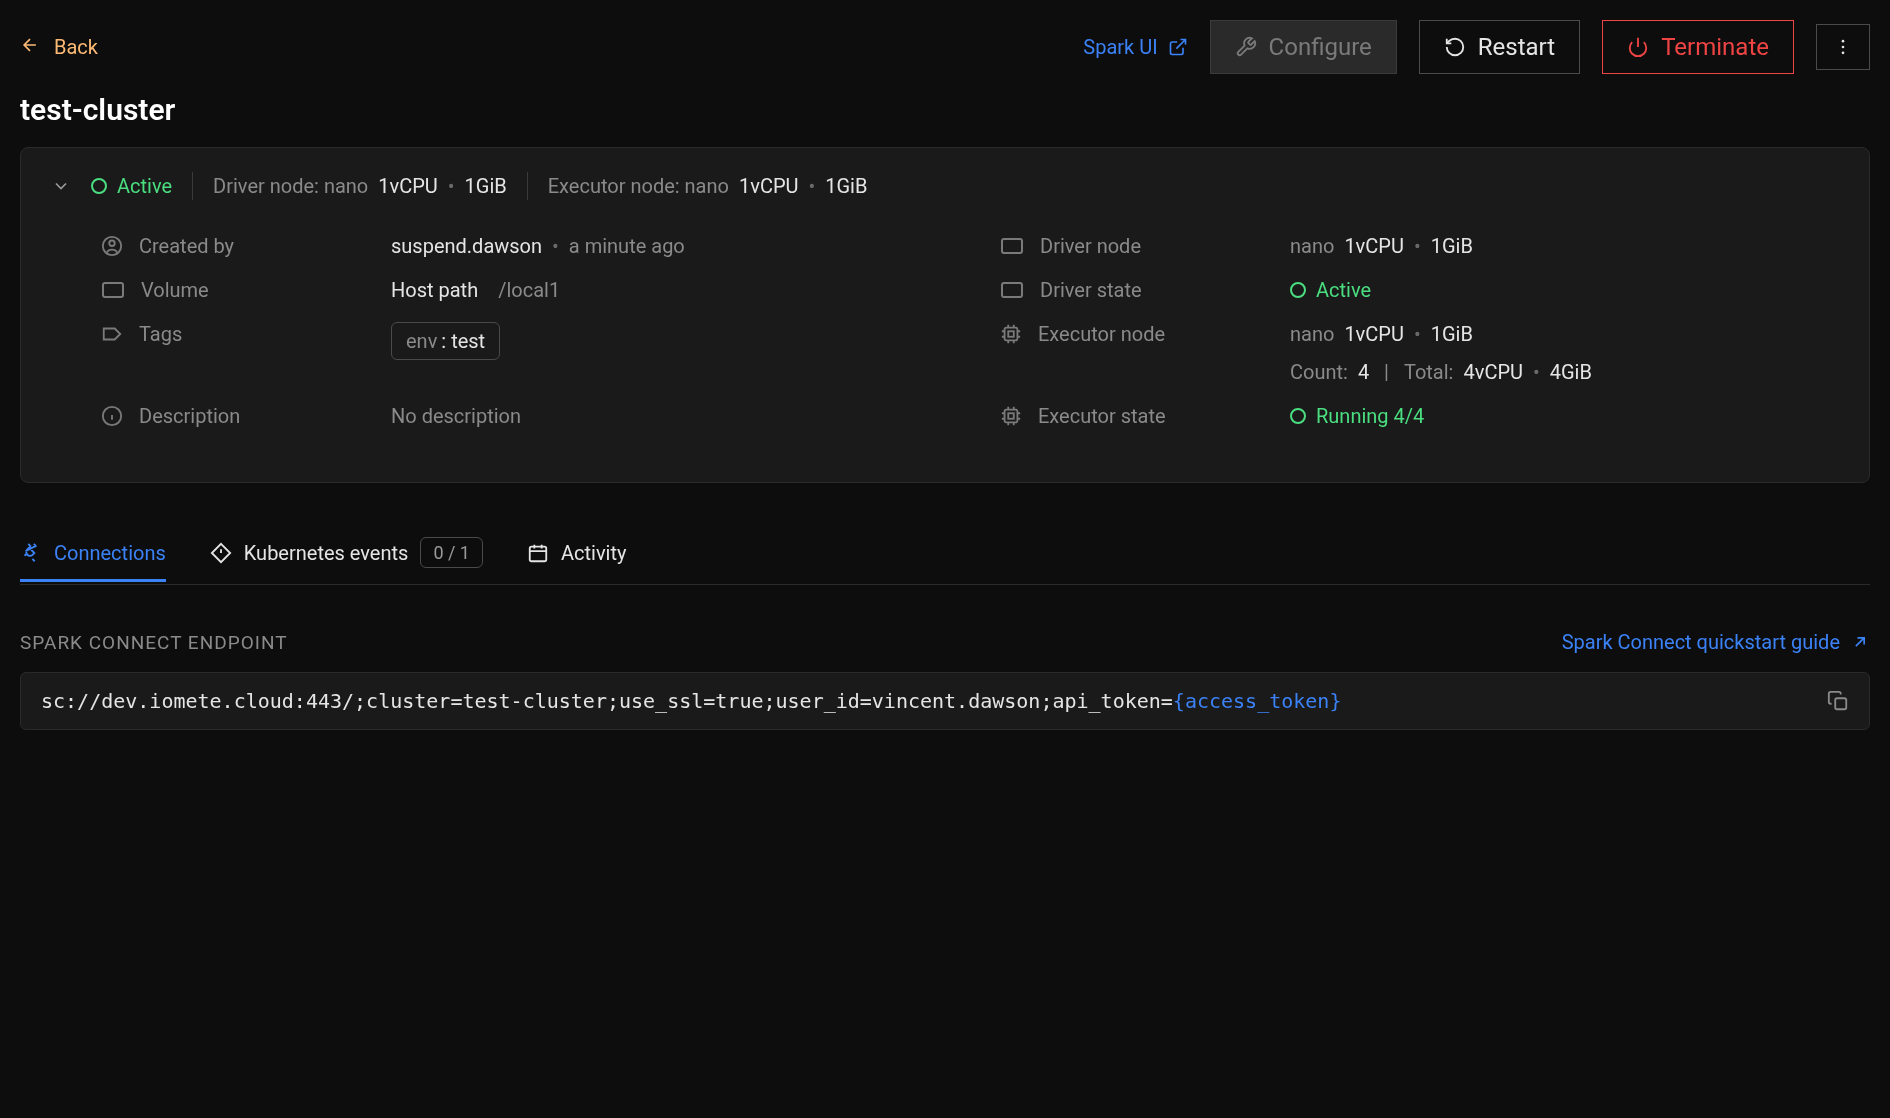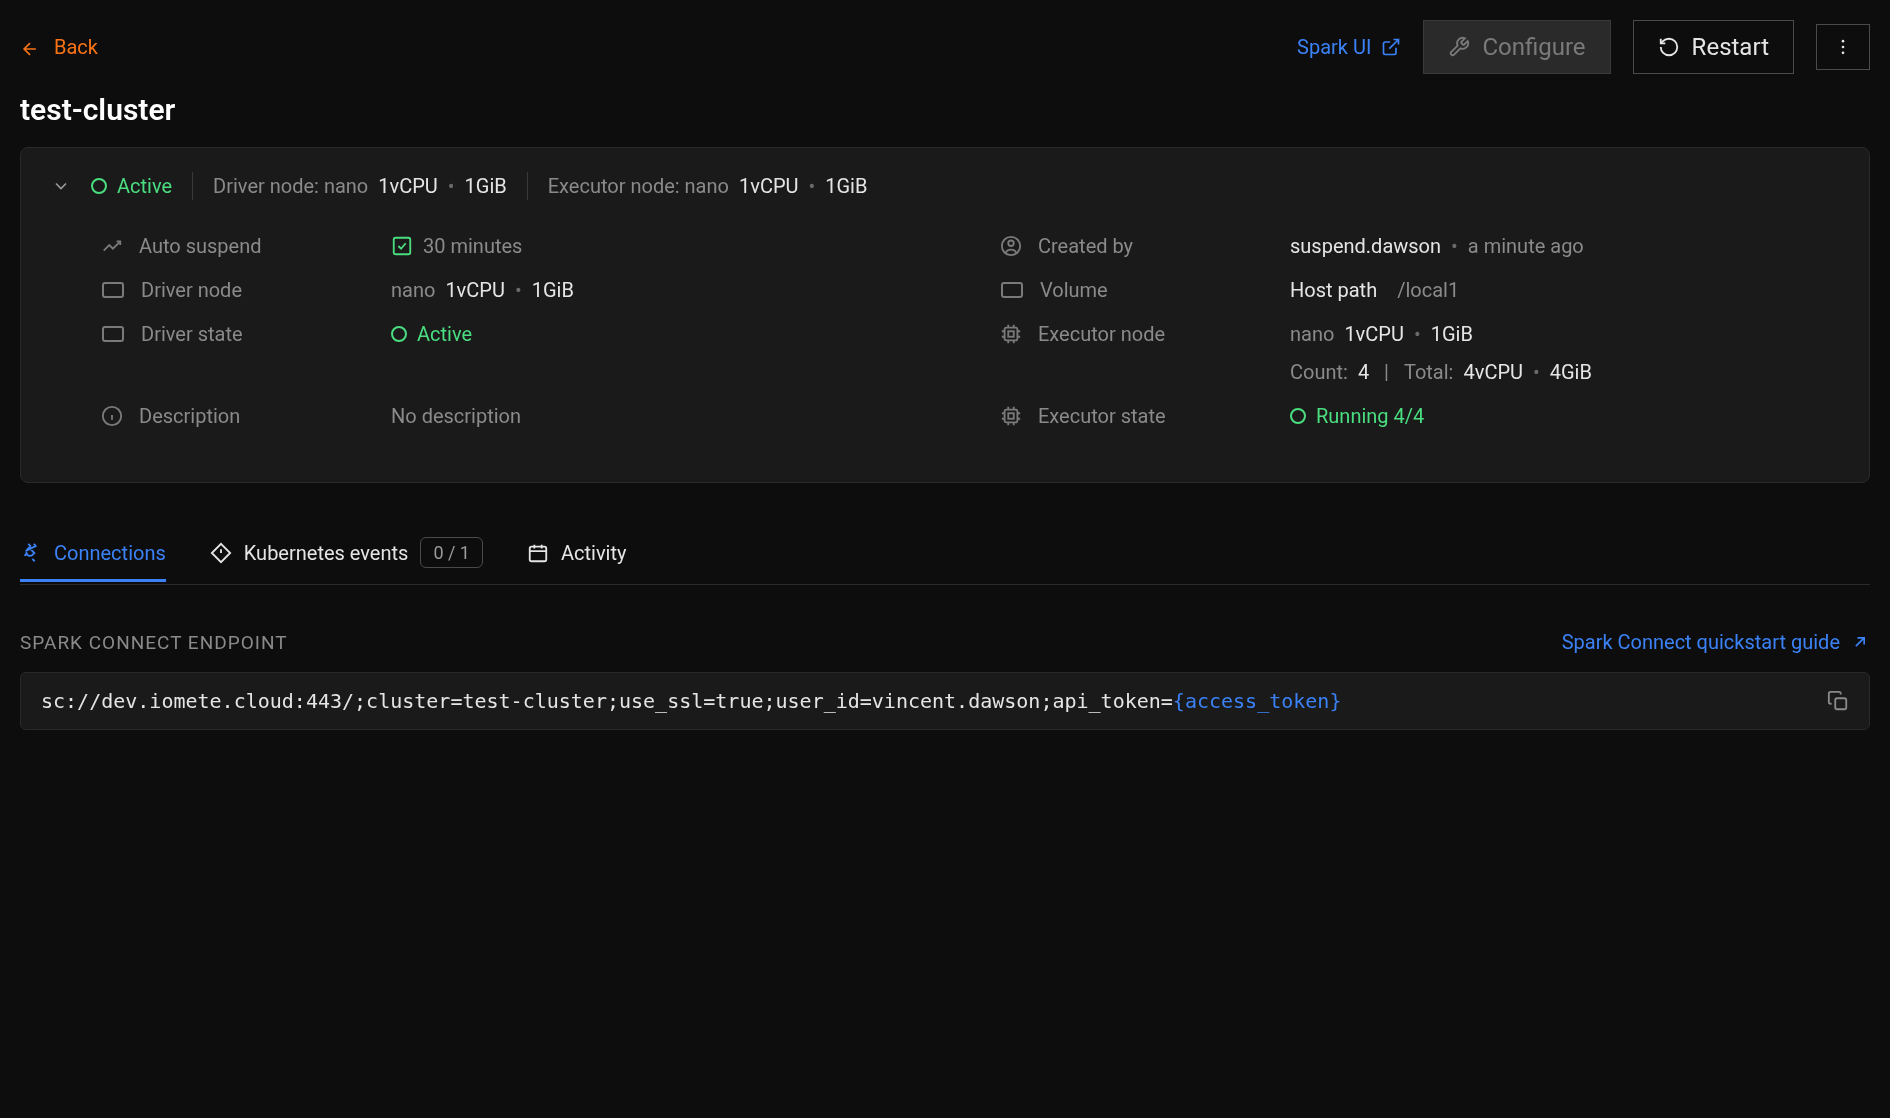--- a/index.html
+++ b/index.html
@@ -12,23 +12,23 @@
     width: 1890px;
   }
   .header {
     display: flex;
     align-items: center;
     justify-content: space-between;
     margin-bottom: 18px;
   }
   .header-left {
     display: flex;
-    align-items: flex-end;
+    align-items: flex-start;
     gap: 14px;
-    color: #f97316;
+    color: #fdba74;
     cursor: pointer;
   }
   .header-right {
     display: flex;
     align-items: center;
     gap: 22px;
   }
   .link-blue {
     color: #3b82f6;
     display: flex;
@@ -217,20 +217,26 @@
         </svg>
       <span>Configure</span>
     </div>
     <div class="btn btn-outline">
       <svg width="22" height="22" viewBox="0 0 24 24" fill="none" stroke="currentColor" stroke-width="2">
           <path d="M3 12a9 9 0 109-9 9.75 9.75 0 00-6.74 2.74L3 8"></path>
           <path d="M3 3v5h5"></path>
         </svg>
       <span>Restart</span>
     </div>
+    <div class="btn btn-danger">
+      <svg width="22" height="22" viewBox="0 0 24 24" fill="none" stroke="currentColor" stroke-width="2">
+          <path d="M18.36 6.64a9 9 0 11-12.73 0M12 2v10"></path>
+        </svg>
+      <span>Terminate</span>
+    </div>
     <div class="btn btn-outline btn-icon-only">
       <svg width="20" height="20" viewBox="0 0 24 24" fill="currentColor">
           <circle cx="12" cy="5" r="1.6"></circle>
           <circle cx="12" cy="12" r="1.6"></circle>
           <circle cx="12" cy="19" r="1.6"></circle>
         </svg>
     </div>
   </div>
 </div>
 
@@ -256,36 +262,20 @@
     <div class="node-line">
       <span class="muted">Executor node: nano</span>
       <span class="white">1vCPU</span>
       <span class="dot-sep">•</span>
       <span class="white">1GiB</span>
     </div>
   </div>
 
   <div class="panel-body">
 
-    <div class="info-row">
-      <div class="info-label">
-        <svg width="22" height="22" viewBox="0 0 24 24" fill="none" stroke="currentColor" stroke-width="2">
-            <path d="M3 17l6-6 4 4 8-8"></path>
-            <path d="M17 7h4v4"></path>
-          </svg>
-        <span>Auto suspend</span>
-      </div>
-      <div class="info-value">
-        <svg width="22" height="22" viewBox="0 0 24 24" fill="none" stroke="#4ade80" stroke-width="2">
-            <rect x="3" y="3" width="18" height="18" rx="2"></rect>
-            <path d="M8 12l3 3 5-6"></path>
-          </svg>
-        <span class="muted">30 minutes</span>
-      </div>
-    </div>
 
     <div class="info-row">
       <div class="info-label">
         <svg width="22" height="22" viewBox="0 0 24 24" fill="none" stroke="currentColor" stroke-width="2">
             <circle cx="12" cy="12" r="10"></circle>
             <circle cx="12" cy="9" r="3"></circle>
             <path d="M6 20c1-3 4-4 6-4s5 1 6 4"></path>
           </svg>
         <span>Created by</span>
       </div>
@@ -330,20 +320,34 @@
             <rect x="2" y="2" width="20" height="14" rx="2"></rect>
           </svg>
         <span>Driver state</span>
       </div>
       <div class="info-value status-wrap">
         <span class="status-dot"></span>
         <span class="status-text">Active</span>
       </div>
     </div>
 
+    <div class="info-row">
+      <div class="info-label">
+        <svg width="22" height="22" viewBox="0 0 24 24" fill="none" stroke="currentColor" stroke-width="2">
+            <path d="M3 6h12l6 6-6 6H3z"></path>
+          </svg>
+        <span>Tags</span>
+      </div>
+      <div class="info-value">
+        <span class="tag-pill">
+          <span class="muted">env</span>
+          <span class="white">: test</span>
+        </span>
+      </div>
+    </div>
 
     <div class="info-row">
       <div class="info-label">
         <svg width="22" height="22" viewBox="0 0 24 24" fill="none" stroke="currentColor" stroke-width="2">
             <rect x="5" y="5" width="14" height="14" rx="2"></rect>
             <rect x="9" y="9" width="6" height="6"></rect>
             <path d="M9 2v3M15 2v3M9 19v3M15 19v3M2 9h3M2 15h3M19 9h3M19 15h3"></path>
           </svg>
         <span>Executor node</span>
       </div>

